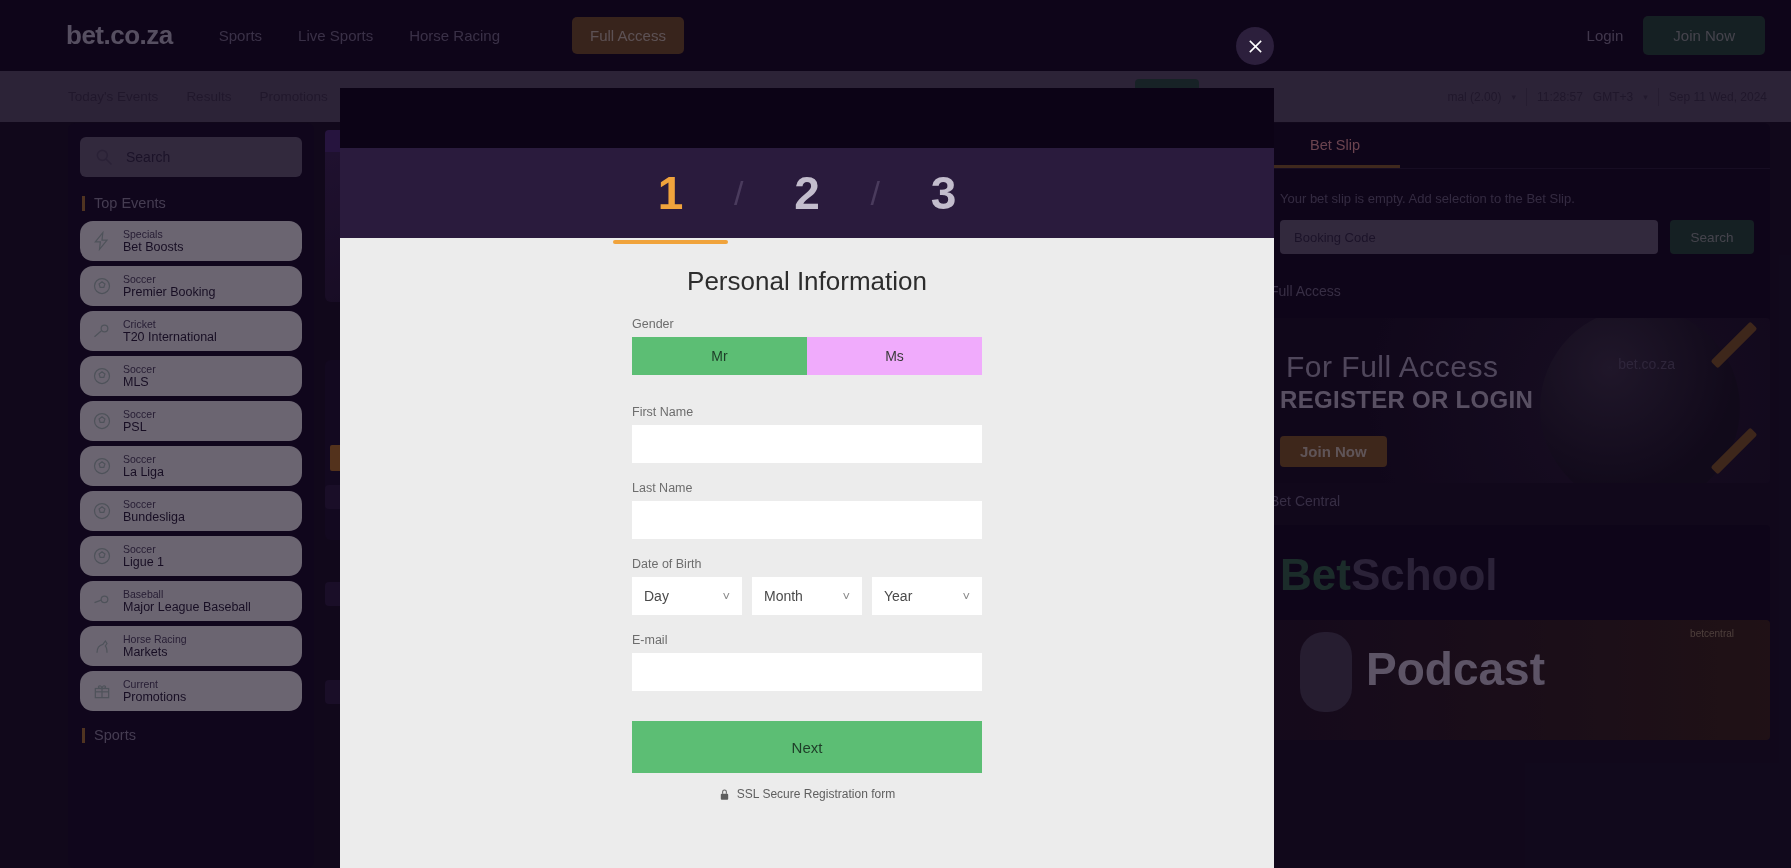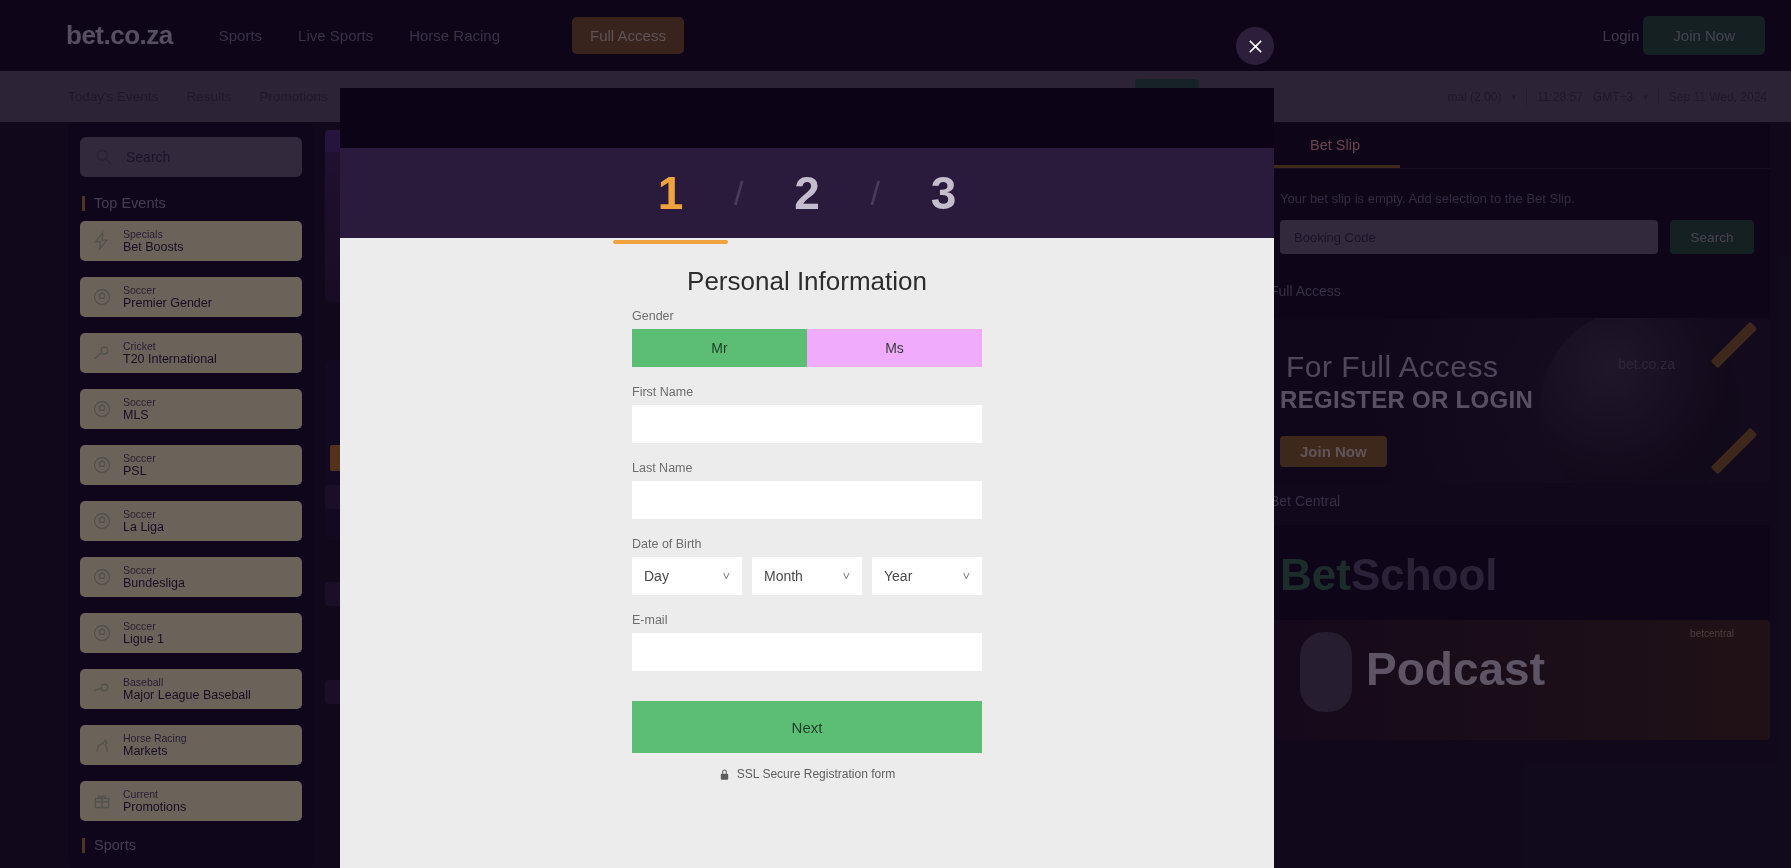--- a/index.html
+++ b/index.html
@@ -21,21 +21,21 @@
   .logo {
     margin-left: 66px; font-size: 26px; font-weight: bold; letter-spacing: -0.5px;
     color: #c9c6d4;
   }
   .navlinks { display: flex; align-items: center; margin-left: 46px; gap: 36px; }
   .navlink { color: #7d7590; font-size: 15px; }
   .fullaccess {
     background: #7a5420; color: #d8cbb4; font-size: 15px;
     padding: 10px 18px; border-radius: 5px; margin-left: 36px;
   }
-  .topright { position: absolute; right: 26px; top: 0; height: 70px; display: flex; align-items: center; gap: 4px; }
+  .topright { position: absolute; right: 26px; top: 0; height: 70px; display: flex; align-items: center; gap: 20px; }
   .login { color: #8f869f; font-size: 15px; }
   .joinnow {
     background: #1f4a33; color: #9aa79f; font-size: 15px;
     padding: 11px 30px; border-radius: 5px;
   }
 
   .subnav {
     position: absolute; left: 0; top: 71px; width: 1791px; height: 51px;
     background: #5a5368;
     display: flex; align-items: center;
@@ -54,21 +54,21 @@
   }
   .search-box {
     height: 40px; background: #6a6278; border-radius: 6px;
     display: flex; align-items: center; padding: 0 14px; gap: 12px;
   }
   .search-box .ph { color: #2e2740; font-size: 14px; }
   .sec-head { display:flex; align-items:center; gap: 9px; margin: 18px 0 10px 2px; }
   .sec-bar { width: 3px; height: 15px; background: #b97f2e; }
   .sec-title { color: #9b93ab; font-size: 14.5px; }
   .s-item {
-    height: 40px; background: #fef9c3; border-radius: 5px; margin-bottom: 16px;
+    height: 40px; background: #ffffff; border-radius: 13px; margin-bottom: 5px;
     display: flex; align-items: center; padding: 0 12px; gap: 11px;
   }
   .s-ico { width: 20px; height: 20px; opacity: .33; flex: none; }
   .s-txt { line-height: 1.15; }
   .s-cat { font-size: 10.5px; color: #4e4560; }
   .s-name { font-size: 12.5px; color: #221a33; }
 
   
   .cc-card { position: absolute; background: #1a0f2b; border-radius: 6px; }
   .promo-img { position:absolute; left: 325px; top: 130px; width: 300px; height: 172px; background: linear-gradient(160deg,#3b2456,#1b1027); border-radius:6px; }
@@ -146,26 +146,26 @@
   .step.active { color: #f0a33c; }
   .step-sep { color: #4a3b5d; font-size: 34px; font-weight: 300; padding: 0 6px; }
   .step-underline {
     position: absolute; left: 0; right: 0; bottom: -28px;
     height: 4px; background: #f0a33c; border-radius: 2px;
   }
 
   .modal-body { padding: 28px 0 0 0; }
   .modal-title {
     text-align: center; font-size: 26px; color: #2d2d2d; font-weight: 400;
-    margin-bottom: 12px;
+    margin-bottom: 20px;
   }
   .form { width: 350px; margin: 0 auto; }
   .field-label { font-size: 12.5px; color: #6d6d6d; margin-bottom: 6px; }
   .field-gap { height: 18px; }
-  .gender-toggle { display: flex; height: 38px; margin-bottom: 0; }
+  .gender-toggle { display: flex; height: 38px; margin-bottom: 12px; }
   .gender-opt {
     flex: 1; display: flex; align-items: center; justify-content: center;
     font-size: 14px; background: #f0abfc; color: #3a3a3a;
   }
   .gender-opt.active { background: #5cbe74; color: #1d3c27; }
   .text-input {
     height: 38px; background: #ffffff; border: none; width: 100%;
   }
   .dob-row { display: flex; gap: 10px; }
   .select-box {
@@ -247,21 +247,21 @@
             <div class="s-name">Bet Boosts</div>
           </div>
         </div>
         <div class="s-item">
           <svg class="s-ico" viewBox="0 0 24 24" fill="none" stroke="#1f6b4a" stroke-width="1.5">
             <circle cx="12" cy="12" r="9"></circle>
             <path d="M12 7l3.5 2.5-1.3 4.2h-4.4L8.5 9.5 12 7z"></path>
           </svg>
           <div class="s-txt">
             <div class="s-cat">Soccer</div>
-            <div class="s-name">Premier Gender</div>
+            <div class="s-name">Premier Booking</div>
           </div>
         </div>
         <div class="s-item">
           <svg class="s-ico" viewBox="0 0 24 24" fill="none" stroke="#1f6b4a" stroke-width="1.5">
             <circle cx="15" cy="9" r="4"></circle>
             <line x1="3" y1="19" x2="11" y2="12"></line>
           </svg>
           <div class="s-txt">
             <div class="s-cat">Cricket</div>
             <div class="s-name">T20 International</div>

